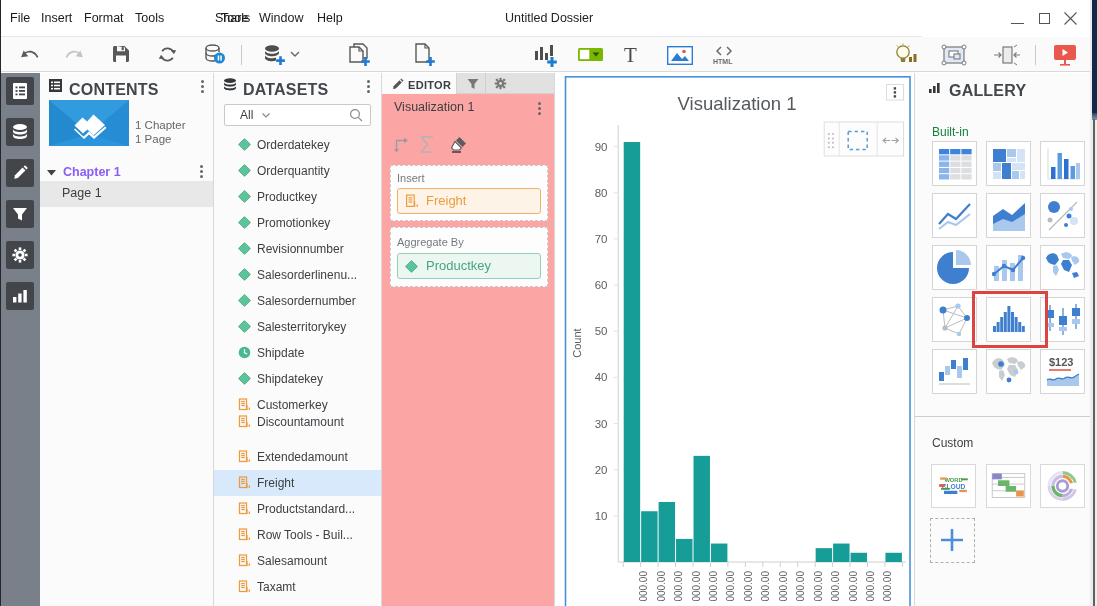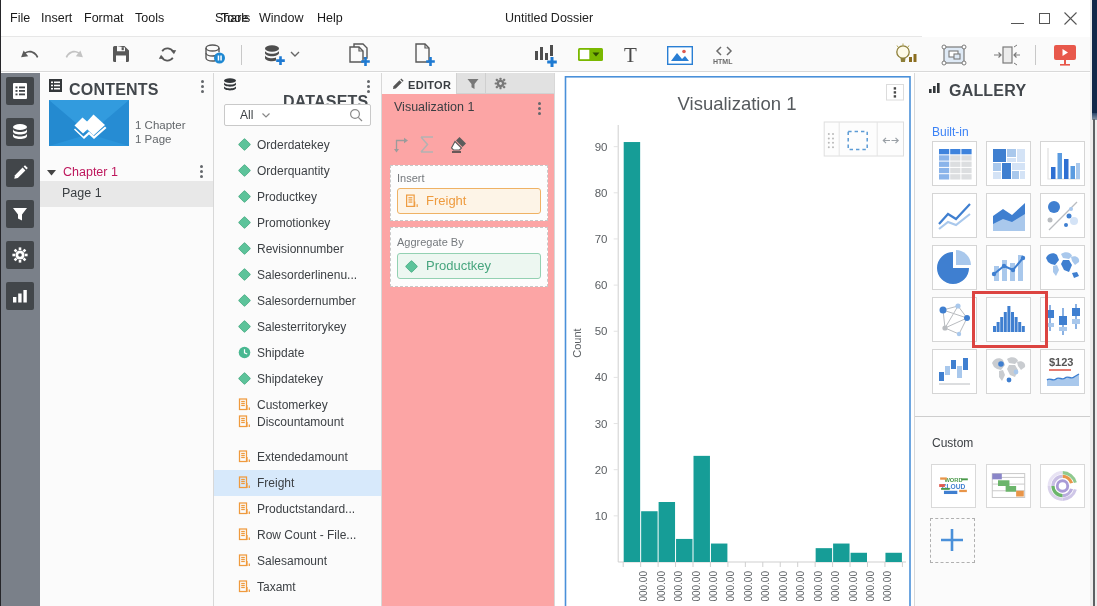--- a/index.html
+++ b/index.html
@@ -271,40 +271,40 @@
       <path d="M44.5 14.5 L56 25 L44.5 35.5 L34.5 25.5 Z" fill="#fff"></path>
       <path d="M26 28.5 L34.5 36.5 L40 31.5 L45 36 L56 26.5 L57.5 28 L45 39 L40 34.5 L35 39 L25 29.5 Z" fill="#fff"></path>
     </g>
   </svg>
   <div class="abs" style="left:95px;top:46px;font-size:11.5px;color:#63676b;">1 Chapter</div>
   <div class="abs" style="left:95px;top:60px;font-size:11.5px;color:#63676b;">1 Page</div>
 
   <svg class="abs" style="left:7px;top:96px;" width="9" height="7" viewBox="0 0 9 7">
       <path d="M0 1 H9 L4.5 6.5 Z" fill="#444"></path>
     </svg>
-  <div class="abs" style="left:23px;top:92px;font-size:12.5px;font-weight:normal;color:#be185d;">Chapter 1</div>
+  <div class="abs" style="left:23px;top:92px;font-size:12.5px;font-weight:bold;color:#8b5cf6;">Chapter 1</div>
   <div class="abs" style="left:160px;top:92px;">
       <div class="kdot"></div>
       <div class="kdot"></div>
       <div class="kdot"></div>
     </div>
 
   <div class="abs" style="left:0;top:108px;width:173px;height:26px;background:#e8e8e8;"></div>
   <div class="abs" style="left:22px;top:113px;font-size:12.5px;color:#3a3e42;">Page 1</div>
 </div>
 
 <div id="datasets" class="abs">
   <svg class="abs" style="left:9px;top:5px;" width="14" height="15" viewBox="0 0 14 15">
     <g fill="#33373a">
       <ellipse cx="7" cy="2.6" rx="6" ry="2.4"></ellipse>
       <path d="M1 4.2 C1 5.5 3.7 6.6 7 6.6 C10.3 6.6 13 5.5 13 4.2 V6.3 C13 7.6 10.3 8.7 7 8.7 C3.7 8.7 1 7.6 1 6.3 Z"></path>
       <path d="M1 8 C1 9.3 3.7 10.4 7 10.4 C10.3 10.4 13 9.3 13 8 V10.1 C13 11.4 10.3 12.5 7 12.5 C3.7 12.5 1 11.4 1 10.1 Z"></path>
     </g>
   </svg>
-  <div class="abs phead" style="left:29px;top:20px;margin-left:40px;">DATASETS</div>
+  <div class="abs phead" style="left:29px;top:8px;">DATASETS</div>
   <div class="abs" style="left:153px;top:7px;">
       <div class="kdot"></div>
       <div class="kdot"></div>
       <div class="kdot"></div>
     </div>
 
   <div class="abs" style="left:10px;top:31px;width:145px;height:20px;background:#fff;border:1px solid #c9c9c9;border-radius:2px;">
     <span style="position:absolute;left:15px;top:3px;font-size:12px;color:#3d4145;">All</span>
     <svg style="position:absolute;left:36px;top:7px;" width="10" height="7" viewBox="0 0 10 7">
         <path d="M1.5 1.5 L5 5 L8.5 1.5" fill="none" stroke="#888" stroke-width="1.2"></path>
@@ -441,21 +441,21 @@
       <div class="drow" style="top:449px;">
         <svg width="13" height="13" viewBox="0 0 13 13" style="position:absolute;left:24px;top:6px;">
           <g stroke="#ef9a3d" fill="none" stroke-width="1.25">
             <rect x="1.5" y="1" width="7" height="10.5"></rect>
             <line x1="3.2" y1="3.5" x2="6.8" y2="3.5"></line>
             <line x1="3.2" y1="5.5" x2="6.8" y2="5.5"></line>
             <line x1="3.2" y1="7.5" x2="6.8" y2="7.5"></line>
             <path d="M9 12 V7 M11.3 12 V9.5"></path>
           </g>
         </svg>
-        <span class="dtxt">Row Count - File...</span>
+        <span class="dtxt">Row Tools - Buil...</span>
       </div>
       <div class="drow" style="top:475px;">
         <svg width="13" height="13" viewBox="0 0 13 13" style="position:absolute;left:24px;top:6px;">
           <g stroke="#ef9a3d" fill="none" stroke-width="1.25">
             <rect x="1.5" y="1" width="7" height="10.5"></rect>
             <line x1="3.2" y1="3.5" x2="6.8" y2="3.5"></line>
             <line x1="3.2" y1="5.5" x2="6.8" y2="5.5"></line>
             <line x1="3.2" y1="7.5" x2="6.8" y2="7.5"></line>
             <path d="M9 12 V7 M11.3 12 V9.5"></path>
           </g>
@@ -641,21 +641,21 @@
     </svg>
   </div>
 
 <div id="gallery" class="abs">
   <svg class="abs" style="left:13px;top:8px;" width="14" height="13" viewBox="0 0 14 13">
     <rect x="1" y="8" width="2.6" height="4" fill="#33373a"></rect>
       <rect x="5" y="5" width="2.6" height="7" fill="#33373a"></rect>
       <rect x="9" y="2" width="2.6" height="10" fill="#33373a"></rect>
   </svg>
   <div class="abs phead" style="left:34px;top:9px;">GALLERY</div>
-  <div class="abs" style="left:17px;top:52px;font-size:12px;color:#3b82f6;">Built-in</div>
+  <div class="abs" style="left:17px;top:52px;font-size:12px;color:#15803d;">Built-in</div>
   <div id="gtiles">
       <div class="tile" style="left:16.5px;top:67.5px;"><svg width="44" height="44" viewBox="0 0 44 44">
           <rect x="6" y="7" width="10.2" height="5.3" fill="#3e83dd"></rect>
           <rect x="17.2" y="7" width="10.2" height="5.3" fill="#3e83dd"></rect>
           <rect x="28.4" y="7" width="10.2" height="5.3" fill="#3e83dd"></rect>
           <rect x="6" y="13.3" width="10.2" height="5.3" fill="#8ab4ea"></rect>
           <rect x="17.2" y="13.3" width="10.2" height="5.3" fill="#dcdee0"></rect>
           <rect x="28.4" y="13.3" width="10.2" height="5.3" fill="#dcdee0"></rect>
           <rect x="6" y="19.6" width="10.2" height="5.3" fill="#8ab4ea"></rect>
           <rect x="17.2" y="19.6" width="10.2" height="5.3" fill="#dcdee0"></rect>

